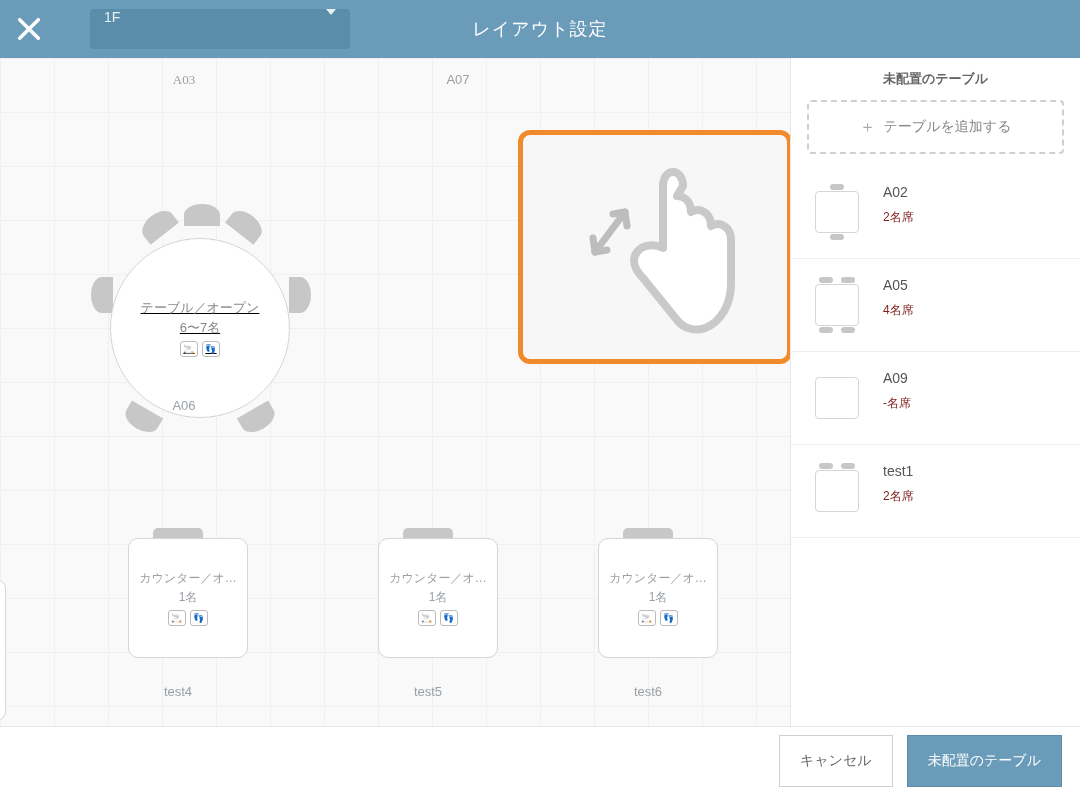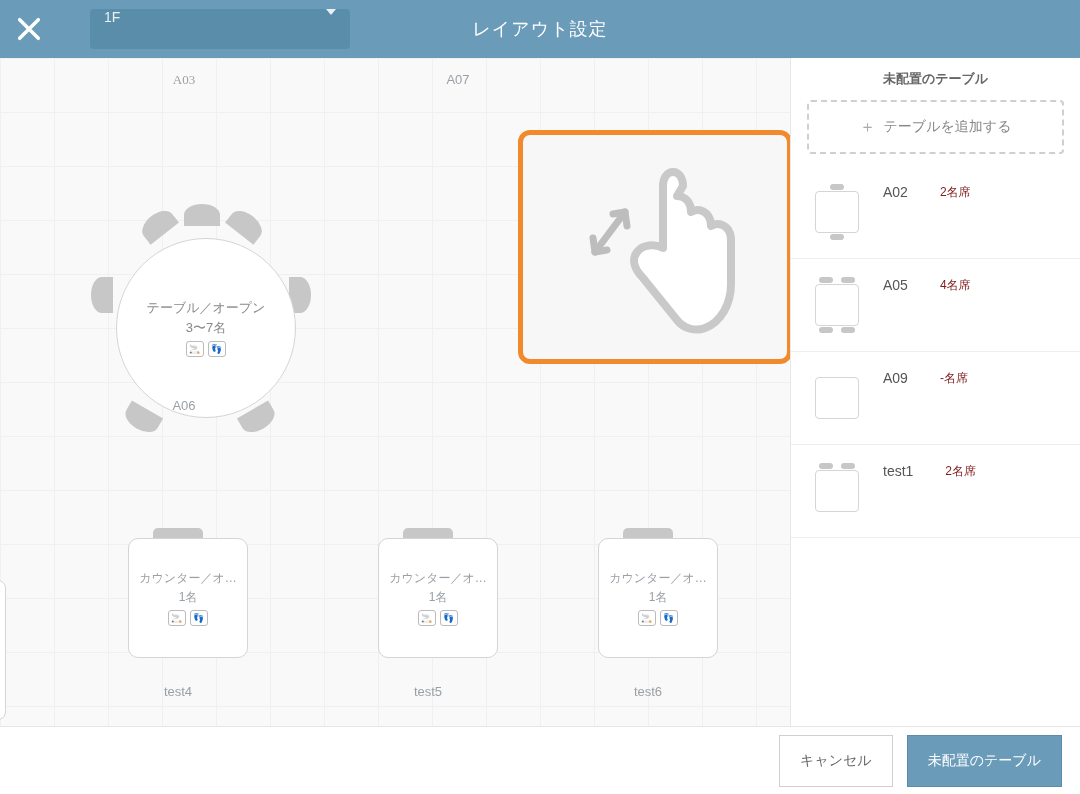--- a/index.html
+++ b/index.html
@@ -25,21 +25,21 @@
     overflow: hidden;
   }
 
   
   .tbl-label { position: absolute; font-size: 13px; color: #9aa0a6; text-align: center; width: 120px; }
 
   
   .round-wrap { position: absolute; left: 80px; top: 150px; width: 240px; height: 240px; }
   .seat-arc { position: absolute; width: 36px; height: 22px; background: #c7c7c7; border-radius: 0 0 36px 36px / 0 0 22px 22px; }
   .seat-arc.up { border-radius: 36px 36px 0 0 / 22px 22px 0 0; }
-  .round-table { position: absolute; left: 36px; top: 30px; width: 180px; height: 180px; background: #fff; border: 1px solid #d5d5d5; border-radius: 50%; display: flex; flex-direction: column; align-items: center; justify-content: center; gap: 2px; }
+  .round-table { position: absolute; left: 30px; top: 30px; width: 180px; height: 180px; background: #fff; border: 1px solid #d5d5d5; border-radius: 50%; display: flex; flex-direction: column; align-items: center; justify-content: center; gap: 2px; text-decoration: underline; }
   .round-table .line { font-size: 13px; color: #888; text-align: center; }
   .round-table .icons { display: flex; gap: 4px; margin-top: 2px; }
   .mini-icon { width: 18px; height: 16px; border: 1px solid #bbb; border-radius: 3px; display: inline-flex; align-items: center; justify-content: center; font-size: 9px; color: #888; }
 
   
   .counter { position: absolute; width: 100px; }
   .counter .seat-bar { width: 50px; height: 10px; background: #c7c7c7; border-radius: 5px 5px 0 0; margin: 0 auto; }
   .counter .box { width: 120px; height: 120px; background: #fff; border: 1px solid #d5d5d5; border-radius: 10px; display: flex; flex-direction: column; align-items: center; justify-content: center; gap: 2px; }
   .counter .box .line { font-size: 12px; color: #9aa0a6; white-space: nowrap; overflow: hidden; text-overflow: ellipsis; width: 100px; text-align: center; }
   .counter .box .icons { display: flex; gap: 4px; margin-top: 2px; }
@@ -50,21 +50,21 @@
 
   
   .side { width: 290px; border-left: 1px solid #e7e7e7; background: #fff; display: flex; flex-direction: column; }
   .side-title { font-size: 13px; color: #666; font-weight: 600; text-align: center; padding: 12px 0; }
   .add-btn { margin: 0 16px 12px 16px; height: 54px; border: 2px dashed #cfcfcf; border-radius: 4px; display: flex; align-items: center; justify-content: center; gap: 8px; color: #888; font-size: 14px; cursor: pointer; }
   .add-btn .plus { font-size: 16px; color: #aaa; }
   .item { display: flex; gap: 18px; padding: 18px 18px; border-bottom: 1px solid #eee; align-items: flex-start; cursor: grab; }
   .item .thumb { width: 56px; height: 56px; position: relative; display:flex; align-items:center; justify-content:center; }
   .item .thumb .tbody { width: 44px; height: 42px; background: #fff; border: 1px solid #d5d5d5; border-radius: 4px; }
   .seat-dot { position: absolute; width: 14px; height: 6px; background: #c7c7c7; border-radius: 3px; }
-  .item .meta { display: flex; flex-direction: row; gap: 32px; }
+  .item .meta { display: flex; flex-direction: column; gap: 9px; }
   .item .name { font-size: 14px; color: #555; }
   .item .cap { font-size: 12px; color: #7f1d1d; }
 
   
   .footer { height: 68px; border-top: 1px solid #e7e7e7; display: flex; align-items: center; justify-content: flex-end; gap: 14px; padding: 0 18px; background: #fff; }
   .btn { height: 52px; padding: 0 20px; border-radius: 0; font-size: 14px; display: inline-flex; align-items: center; cursor: pointer; text-align: right; }
   .btn.secondary { background: #fff; border: 1px solid #d0d0d0; color: #666; }
   .btn.primary { background: #6a9bb9; color: #fff; border: 1px solid #5a8da9; }
 
   
@@ -96,21 +96,21 @@
     <div class="round-wrap">
       <div class="seat-arc up" style="left:60px; top:6px; transform: rotate(-38deg);"></div>
       <div class="seat-arc up" style="left:104px; top:-4px;"></div>
       <div class="seat-arc up" style="left:148px; top:6px; transform: rotate(38deg);"></div>
       <div class="seat-arc up" style="left:4px; top:76px; transform: rotate(-90deg);"></div>
       <div class="seat-arc up" style="left:202px; top:76px; transform: rotate(90deg);"></div>
       <div class="seat-arc" style="left:44px; top:200px; transform: rotate(30deg);"></div>
       <div class="seat-arc" style="left:160px; top:200px; transform: rotate(-30deg);"></div>
       <div class="round-table">
         <div class="line">テーブル／オープン</div>
-        <div class="line">3〜7名</div>
+        <div class="line">6〜7名</div>
         <div class="icons">
           <span class="mini-icon">🚬</span>
           <span class="mini-icon">👣</span>
         </div>
       </div>
     </div>
     <div class="tbl-label" style="left:124px; top:340px;">A06</div>
 
     <div class="clip-table"></div>
 

